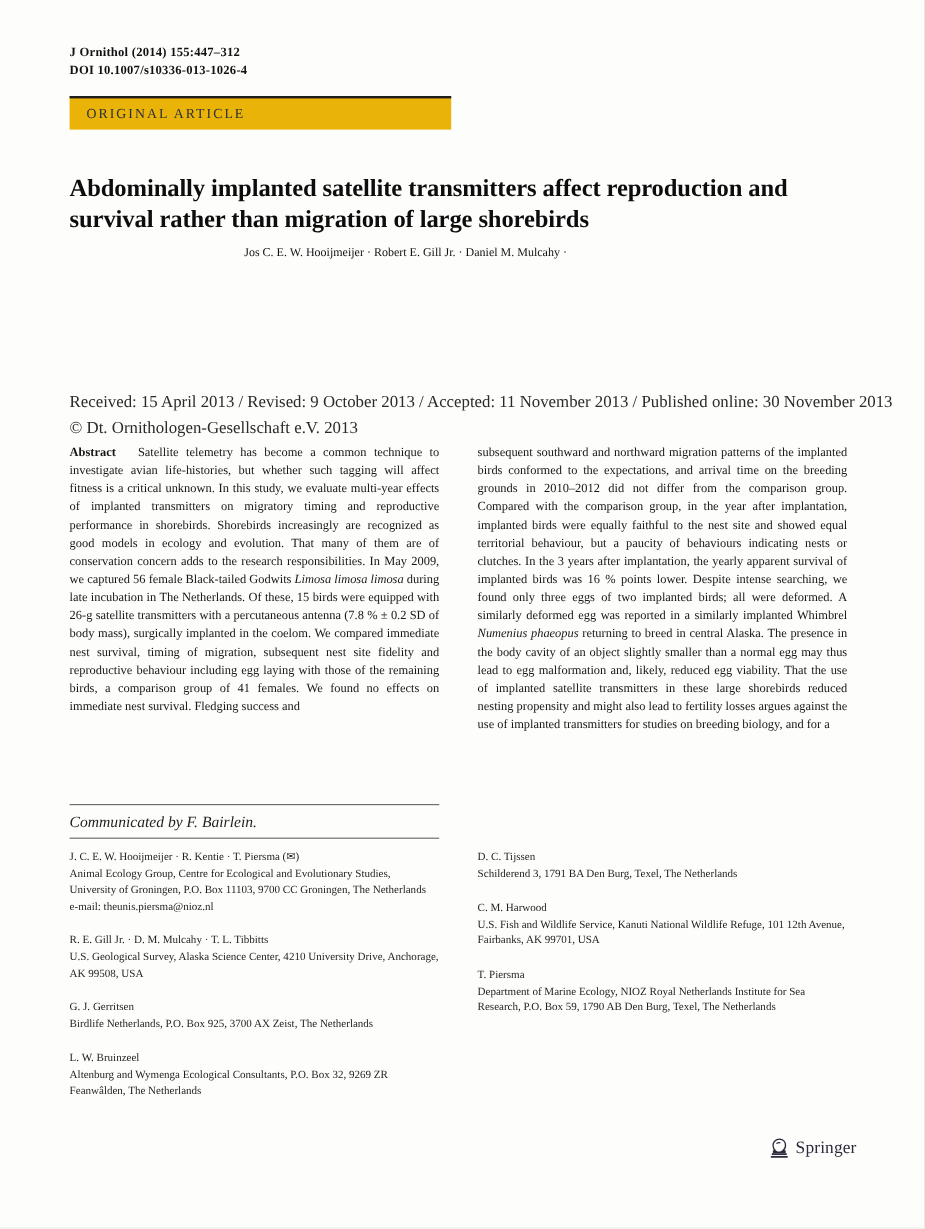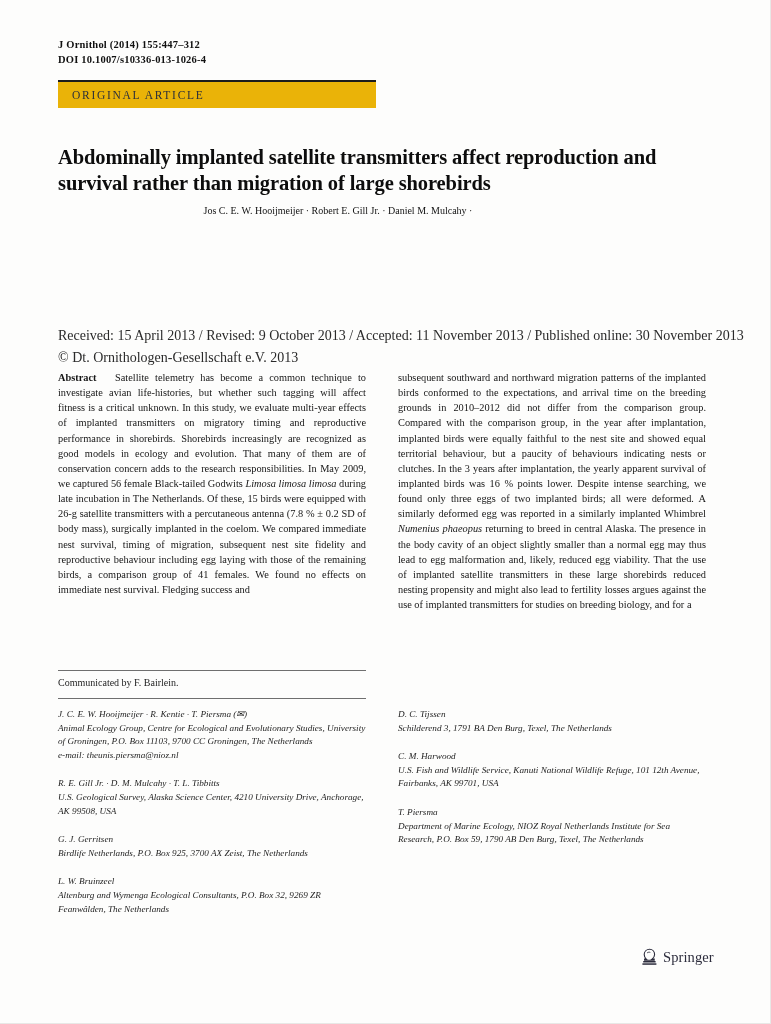--- a/index.html
+++ b/index.html
@@ -128,33 +128,33 @@
     height: 1px;
     background: #6f6f6f;
   }
   .rule-top { top: 670px; }
   .rule-bottom { top: 698px; }
 
   .communicated {
     position: absolute;
     left: 58px;
     top: 677px;
-    font-size: 10px;
+    font-size: 13px;
     color: #1e1e1e;
     white-space: nowrap;
+    font-style: italic;
   }
 
   .affil-wrap {
     position: absolute;
     left: 58px;
     top: 708px;
     width: 649px;
     display: flex;
     gap: 32px;
-    font-style: italic;
   }
   .affil-col { width: 308px; }
   .affil {
     margin: 0 0 15px 0;
     font-size: 9.2px;
     line-height: 1.48;
     color: #1e1e1e;
   }
   .affil .names { }
   .affil .body { }

